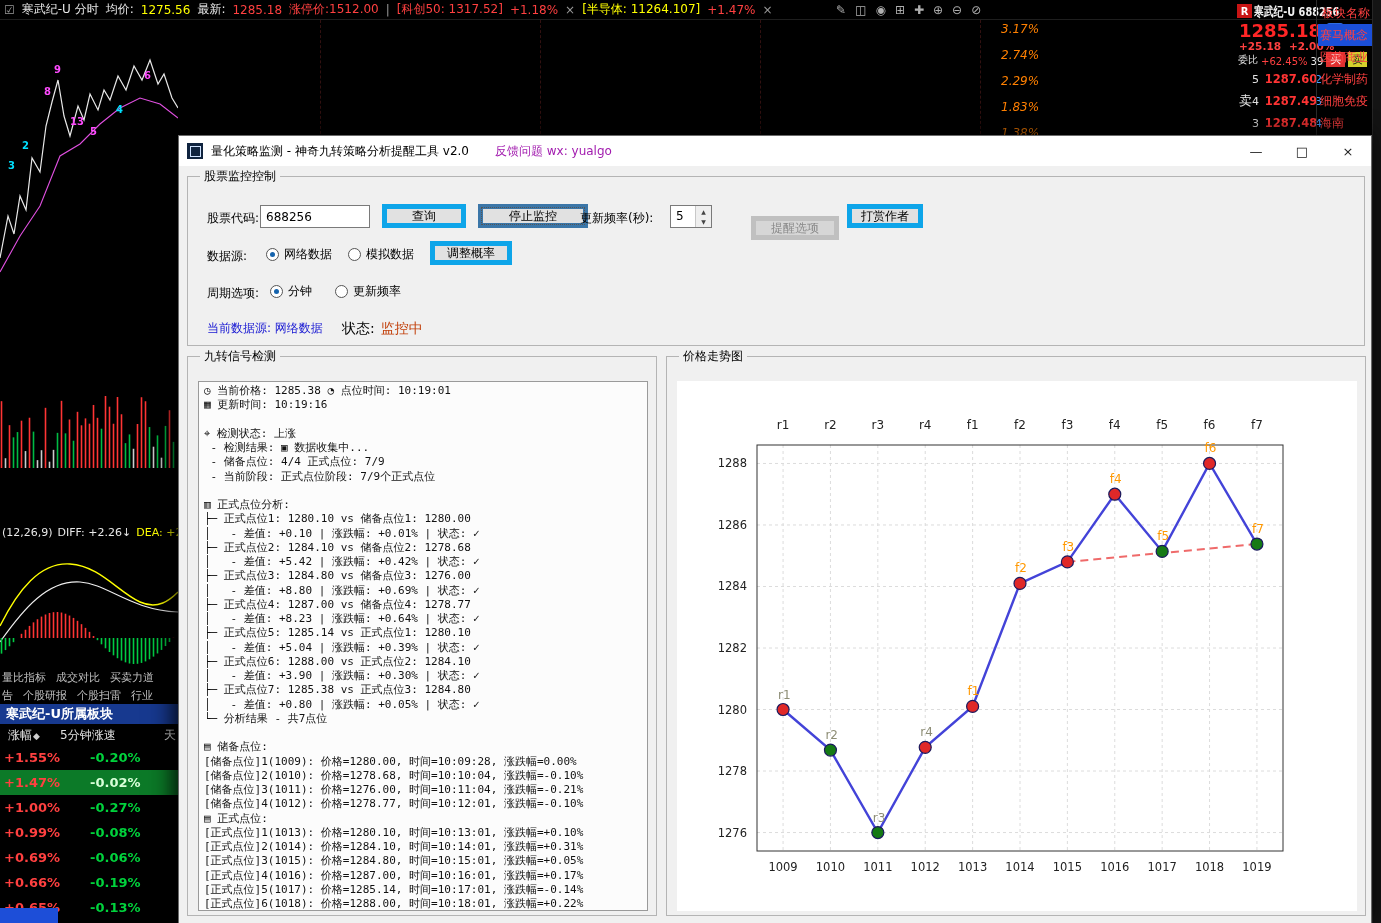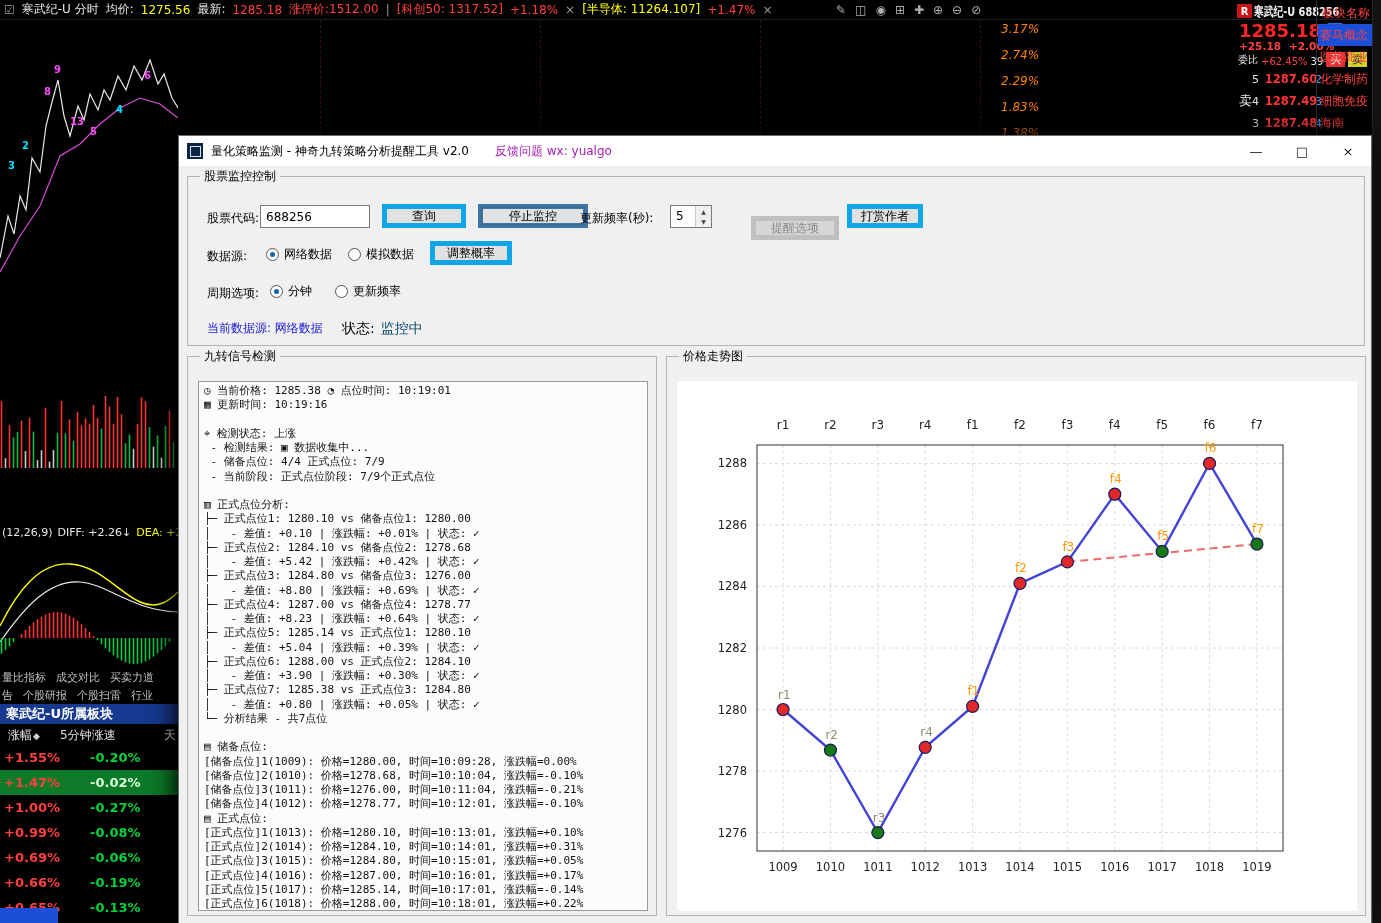--- a/index.html
+++ b/index.html
@@ -77,21 +77,21 @@
   .btn.focused { border-color:#3b76a8; outline:1px dotted #555; outline-offset:-4px; }
   .btn.disabled { background:#d6d6d6; color:#8a8a8a; border-color:#c0c0c0; }
   .spinner { position:absolute; width:42px; height:23px; background:#fff; border:1px solid #7a7a7a; }
   .spinner .val { position:absolute; left:5px; top:3px; font-size:12px; }
   .spinner .arrows { position:absolute; right:0; top:0; width:16px; height:100%; border-left:1px solid #c8c8c8; display:flex; flex-direction:column; }
   .spinner .arrows span { flex:1; display:flex; align-items:center; justify-content:center; font-size:6px; color:#444; background:#efefef; }
   .radio { position:absolute; display:flex; align-items:center; gap:5px; font-size:12px; color:#000; white-space:nowrap; }
   .radio .rb { width:13px; height:13px; border:1px solid #555; border-radius:50%; background:#fff; position:relative; flex:none; }
   .radio.checked .rb::after { content:""; position:absolute; left:3px; top:3px; width:5px; height:5px; border-radius:50%; background:#1563ad; }
   .blue-text { position:absolute; font-size:12px; color:#1616d2; white-space:nowrap; }
-  .green-text { color:#0c4a6e; }
+  .green-text { color:#c2410c; }
   .status-row { position:absolute; font-size:14px; display:flex; gap:6px; }
   .log { position:absolute; left:10px; top:24px; width:450px; height:530px; background:#fcfcfc; border:1px solid #9a9a9a; overflow:hidden; font-family:"DejaVu Sans Mono","Liberation Mono",monospace; font-size:11px; line-height:14.25px; color:#111; padding:2px 0 0 5px; }
   .log-line { white-space:pre; }
   .chart-canvas { position:absolute; left:10px; top:24px; width:680px; height:530px; background:#ffffff; }
 </style>
 </head>
 <body>
 
 <div id="root">
 

